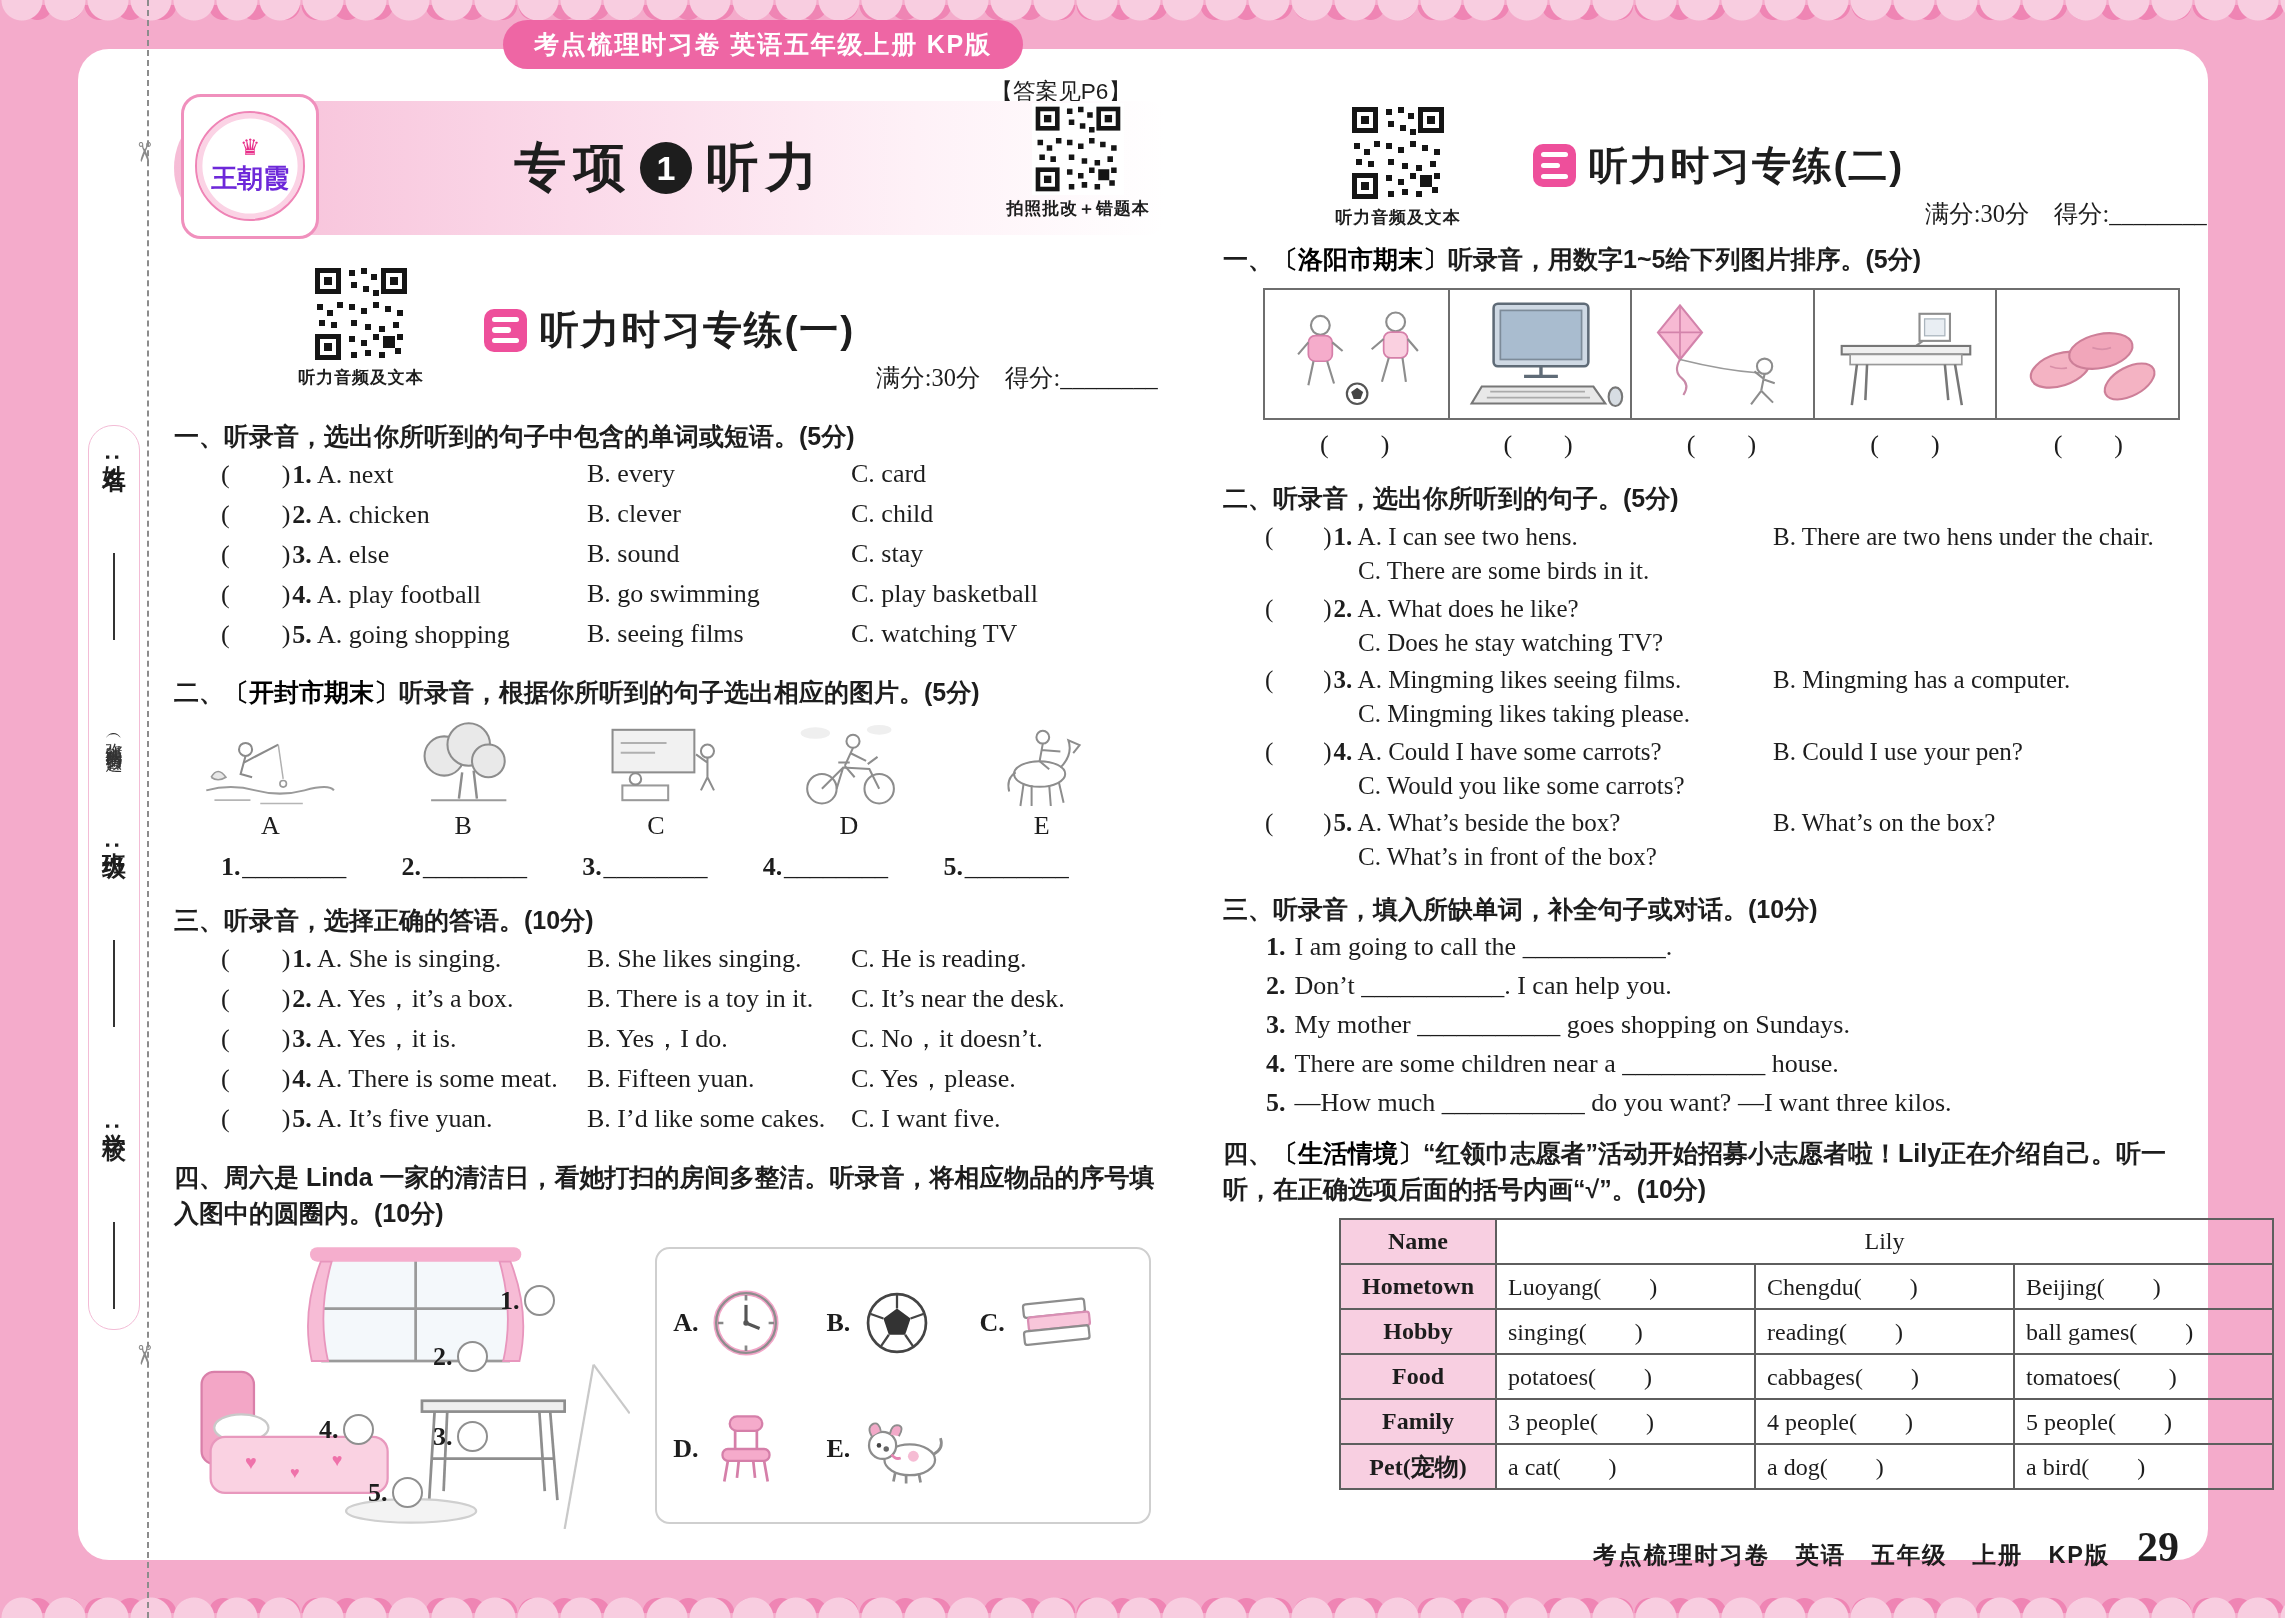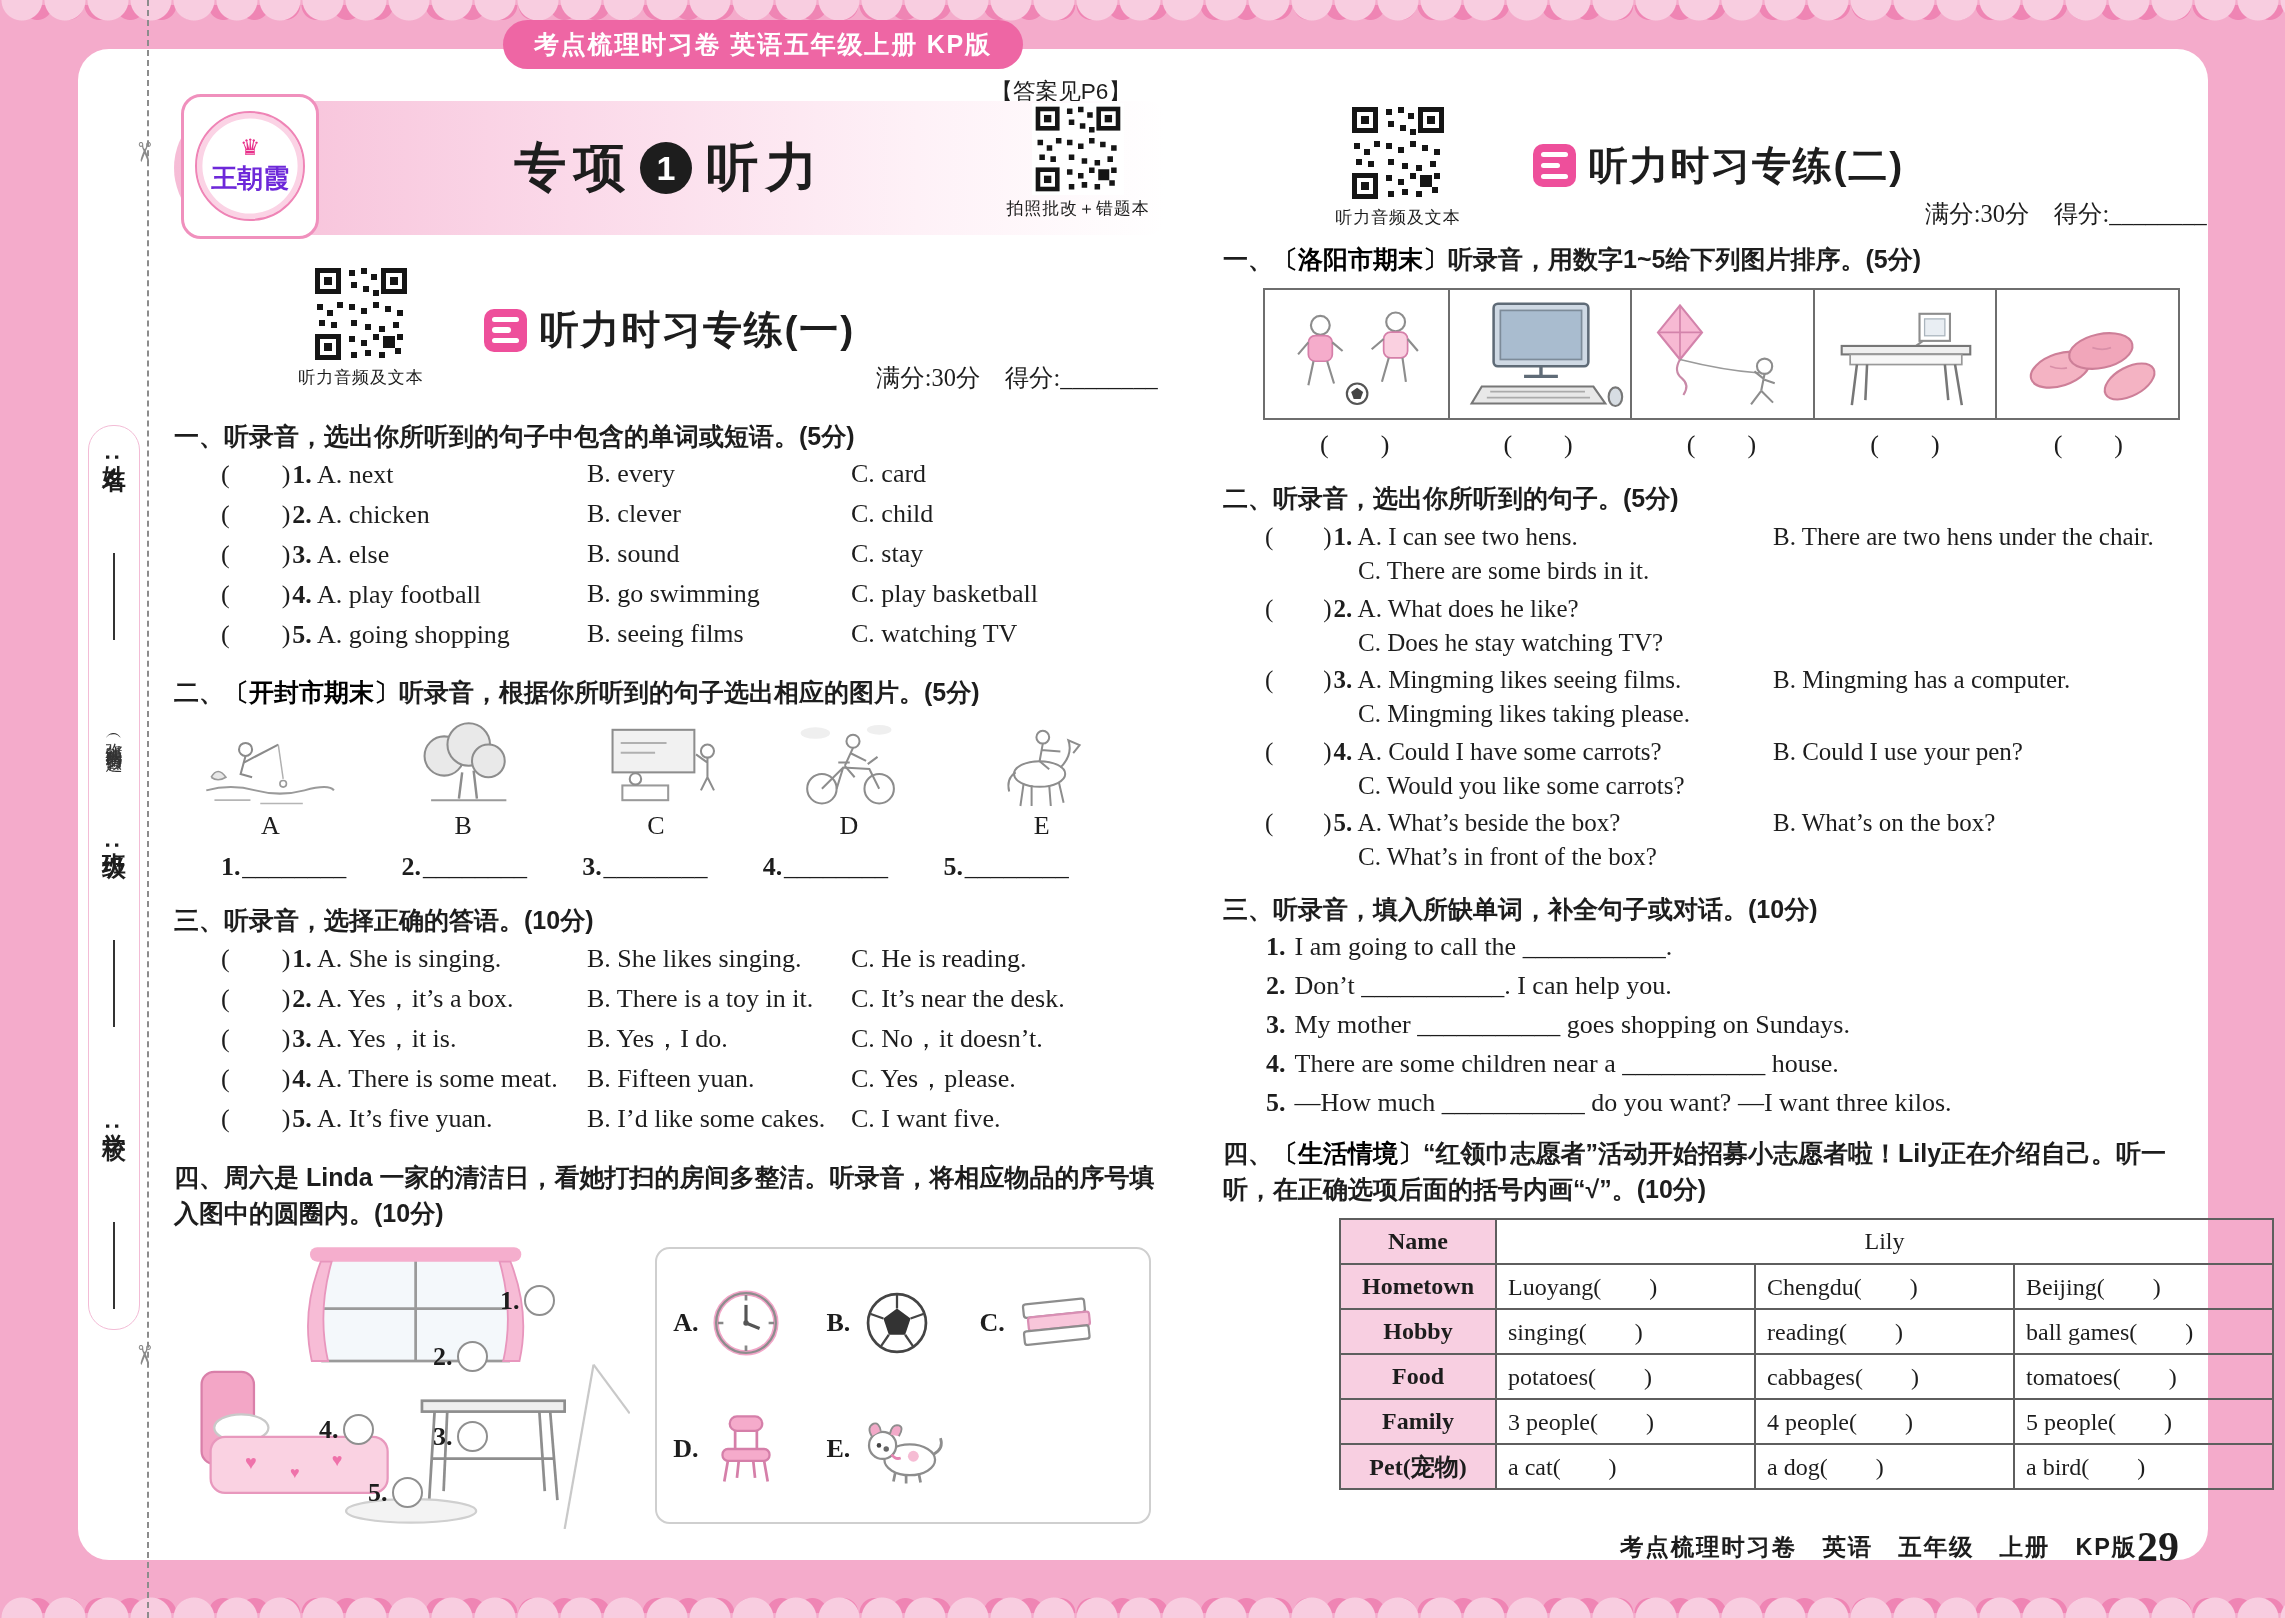--- a/index.html
+++ b/index.html
@@ -45,21 +45,21 @@
   border:3.6px solid #f090bd; border-radius:20px; display:flex; align-items:center; justify-content:center; }
 .logo-ring { width:110px; height:110px; border-radius:50%; border:2.7px solid #ef84b6; background:#fff;
   box-shadow:inset 0 0 0 5.4px #fbd3e5; display:flex; flex-direction:column; align-items:center; justify-content:center; gap:1.8px; }
 .crown { color:#e8308a; font-size:22.6px; line-height:1; }
 .logo-txt { color:#6d28d9; font-weight:700; font-size:26px; }
 .main-title { position:absolute; inset:0; display:flex; align-items:center; justify-content:center;
   font-size:52px; font-weight:700; letter-spacing:7.2px; margin:0; }
 .ncirc { display:inline-flex; width:52px; height:52px; margin:0 14.5px 0 7.2px; background:#1d1d1d; color:#fff;
   border-radius:50%; align-items:center; justify-content:center; font-size:34px; letter-spacing:0; }
 
-.qr-box { text-align:center; }
+.qr-box { text-align:center;font-weight:bold; }
 .qr-box svg { background:#fff; display:block; margin:0 auto; }
 .qr-cap { display:block; font-size:17px; margin-top:2.7px; letter-spacing:0.9px; }
 .qr-grade { position:absolute; right:14.5px; top:1.8px; width:145px; }
 .qr-grade svg { width:92px; height:92px; }
 .sec-head { position:relative; height:136px; margin-top:27px; }
 .pg-r .sec-head { margin-top:14.5px; height:136px; }
 .qr-audio { position:absolute; left:110px; top:1.8px; width:154px; }
 .qr-audio svg { width:100px; height:100px; }
 .pg-r .qr-audio { left:98px; top:5.4px; }
 .sec-title { position:absolute; left:0; right:0; top:25px; display:flex; align-items:center; justify-content:center;
@@ -112,21 +112,21 @@
 
 .fitem { padding-left:43px; font-size:26px; line-height:39px; }
 .fitem b { margin-right:9px; }
 
 .vtable { border-collapse:collapse; margin:11px 0 0 116px; table-layout:fixed; width:935px; font-size:24px; }
 .vtable th, .vtable td { border:2.7px solid #5e5e5e; height:45px; padding:0 11px; }
 .vtable th { background:#f8cfe1; width:156px; text-align:center; font-family:"Liberation Serif","DejaVu Serif",serif; }
 .vtable td { font-family:"Liberation Serif","DejaVu Serif",serif; text-align:left; white-space:nowrap; }
 .vtable td.center { text-align:center; }
 
-.footer { position:absolute; right:107px; bottom:47px; z-index:6; display:flex; align-items:center; }
+.footer { position:absolute; right:107px; bottom:47px; z-index:6; display:flex; align-items:flex-end; gap:27px; }
 .footer .series { font-size:23.5px; font-weight:700; letter-spacing:1.8px; }
 .footer .pagenum { font-size:42px; font-weight:700; font-family:"Liberation Serif","DejaVu Serif",serif; }
 </style>
 </head>
 <body>
 
 <svg width="0" height="0" style="position:absolute">
 <defs>
 <g id="qr">
 <rect width="100" height="100" fill="#fff"></rect>

